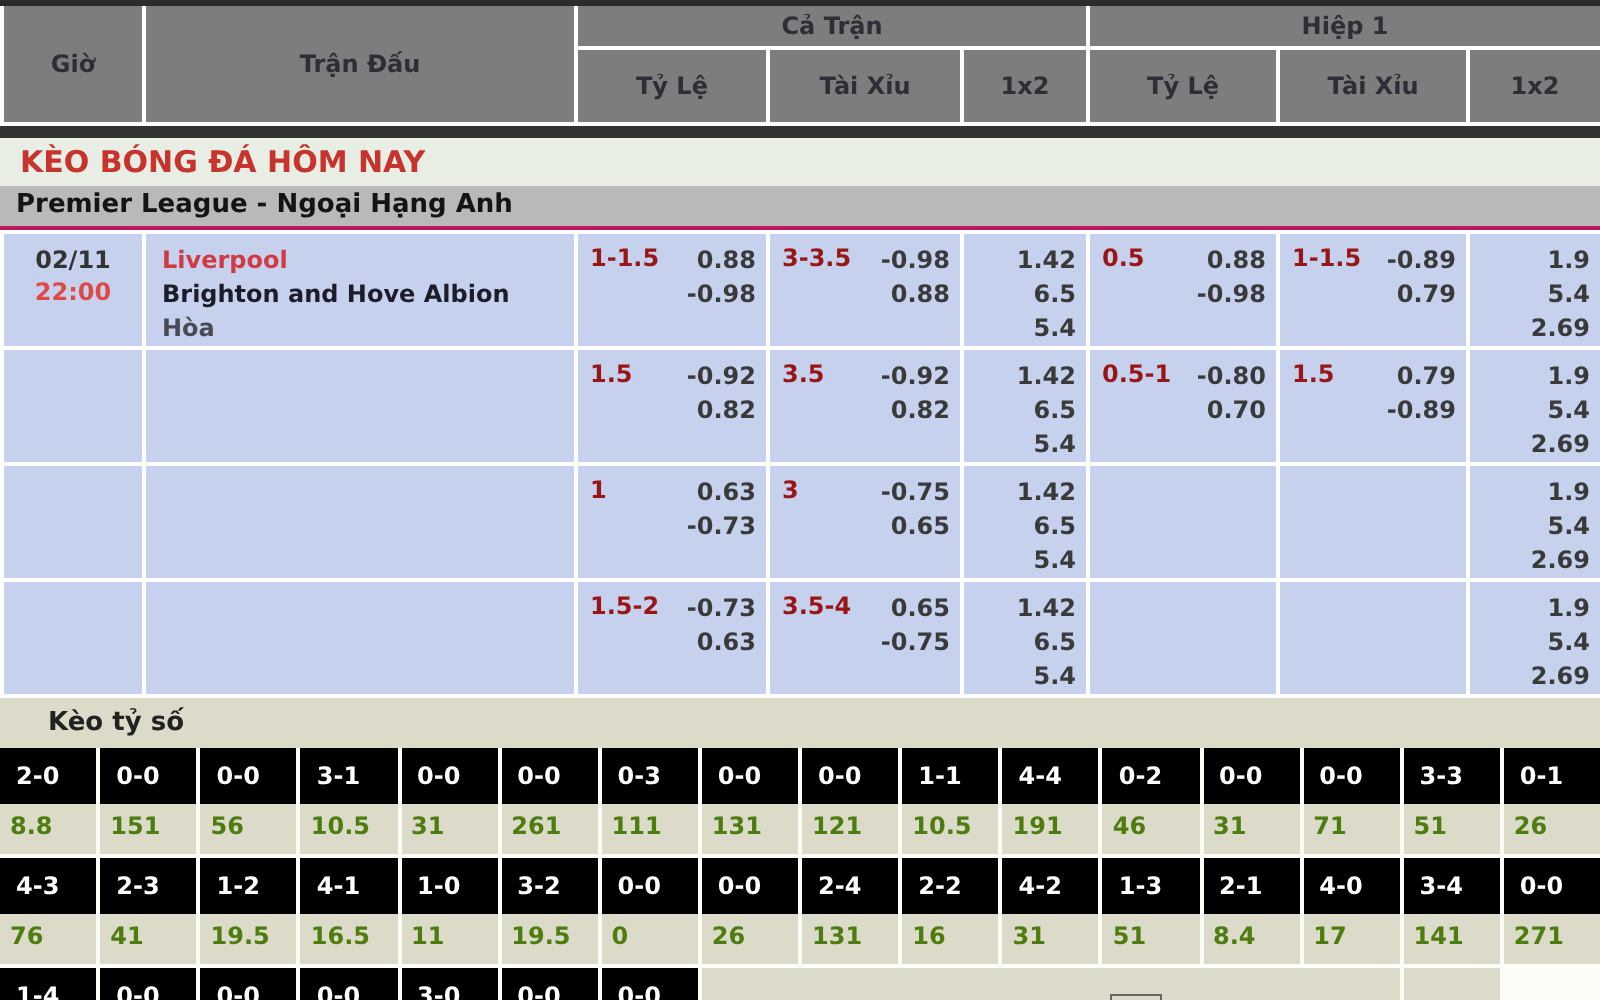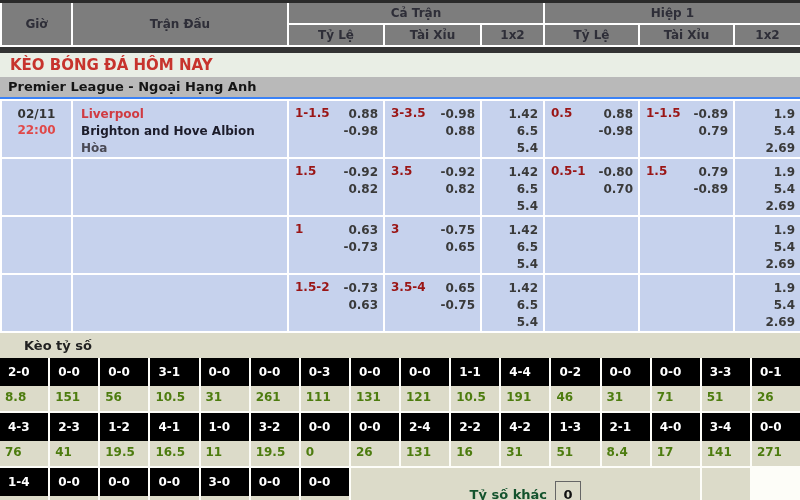--- a/index.html
+++ b/index.html
@@ -4,27 +4,27 @@
 <style>
   * { box-sizing: border-box; margin: 0; padding: 0; }
   html,body { width: 800px; height: 500px; overflow: hidden; }
   body { font-family: "DejaVu Sans", "Liberation Sans", sans-serif; font-weight: bold; background: #dcdbc9; }
 
   
   table { border-collapse: collapse; table-layout: fixed; width: 800px; }
   .hdr-table { background: #7d7d7d; border-top: 3px solid #2a2a2a; }
   .hdr-table th { border: 2px solid #fff; color: #2e2e38; font-size: 12px; text-align: center; vertical-align: middle; }
   .hdr-row1 th { height: 22px; }
-  .hdr-row2 th { height: 22px; }
+  .hdr-row2 th { height: 38px; }
   .dark-bar { height: 6px; background: #333; }
 
   
   .title-bar { height: 24px; background: #e9eee5; display: flex; align-items: center; padding-left: 10px; }
   .title-bar span { color: #c7332d; font-size: 15px; }
-  .league-bar { height: 22px; background: #b9b9b9; display: flex; align-items: center; padding-left: 8px; border-bottom: 2px solid #3b82f6; }
+  .league-bar { height: 22px; background: #b9b9b9; display: flex; align-items: center; padding-left: 8px; border-bottom: 2px solid #be185d; }
   .league-bar span { color: #141414; font-size: 13px; }
 
   
   .odds-table { background: #c6d2ed; }
   .odds-table td { border: 2px solid #fff; vertical-align: top; font-size: 12px; color: #3a3a3a; padding: 5px 5px 0 5px; }
   .odds-table tr.r1 td { height: 57px; }
   .odds-table tr td { height: 52px; }
   .time-cell { text-align: center; border-radius: 12px; }
   .time-date { color: #333; line-height: 16px; }
   .time-clock { color: #e04848; line-height: 16px; }

